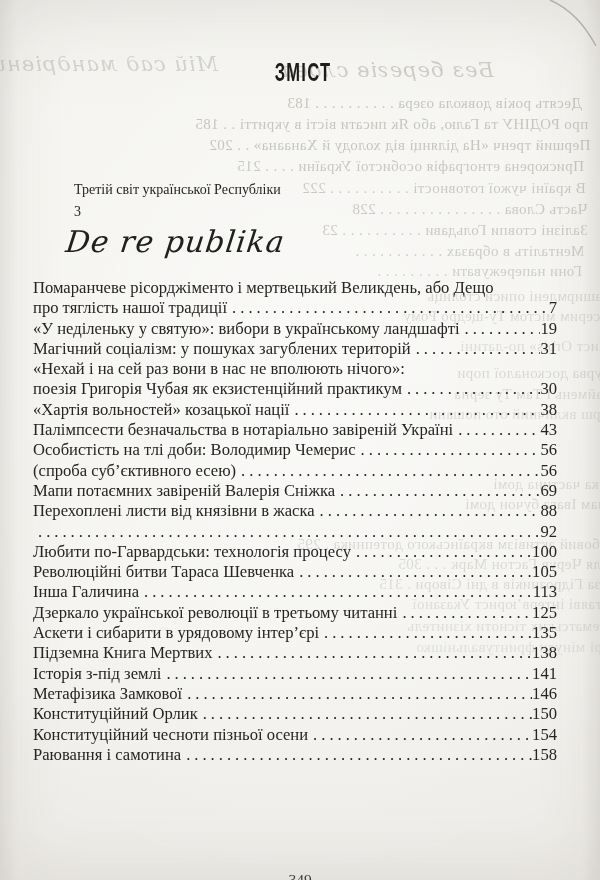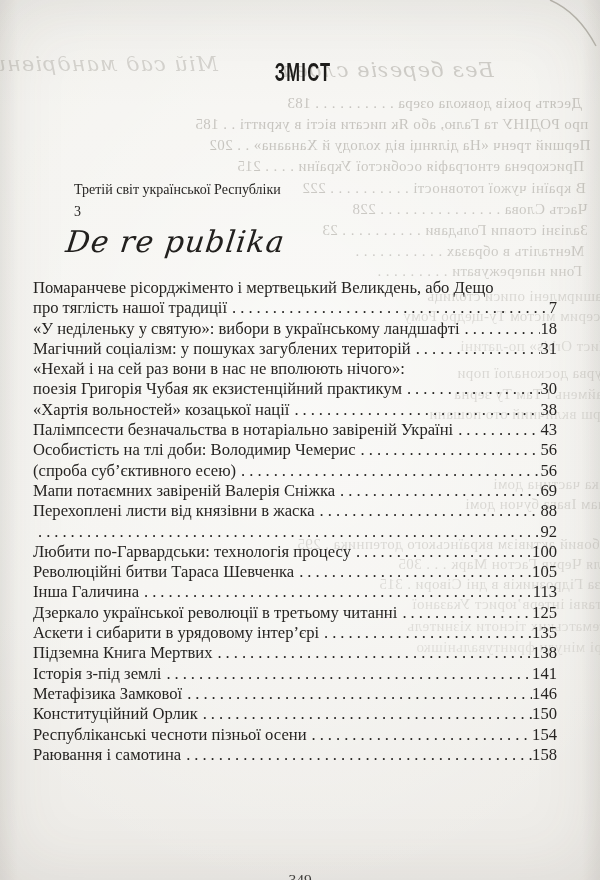--- a/index.html
+++ b/index.html
@@ -99,21 +99,21 @@
           <span class="t">Помаранчеве рісорджіменто і мертвецький Великдень, або Дещо</span>
         </div>
         <div class="row">
           <span class="t">про тяглість нашої традиції</span>
           <span class="leader">..................................................................................................................................</span>
           <span class="num">7</span>
         </div>
         <div class="row">
           <span class="t">«У неділеньку у святую»: вибори в українському ландшафті</span>
           <span class="leader">..................................................................................................................................</span>
-          <span class="num">18</span>
+          <span class="num">19</span>
         </div>
         <div class="row">
           <span class="t">Магічний соціалізм: у пошуках загублених територій</span>
           <span class="leader">..................................................................................................................................</span>
           <span class="num">31</span>
         </div>
         <div class="row">
           <span class="t">«Нехай і на сей раз вони в нас не вполюють нічого»:</span>
         </div>
         <div class="row">
@@ -194,21 +194,21 @@
           <span class="t">Метафізика Замкової</span>
           <span class="leader">..................................................................................................................................</span>
           <span class="num">146</span>
         </div>
         <div class="row">
           <span class="t">Конституційний Орлик</span>
           <span class="leader">..................................................................................................................................</span>
           <span class="num">150</span>
         </div>
         <div class="row">
-          <span class="t">Республіканські чесноти пізньої осени</span>
+          <span class="t">Конституційний чесноти пізньої осени</span>
           <span class="leader">..................................................................................................................................</span>
           <span class="num">154</span>
         </div>
         <div class="row">
           <span class="t">Раювання і самотина</span>
           <span class="leader">..................................................................................................................................</span>
           <span class="num">158</span>
         </div>
       </div>
 

